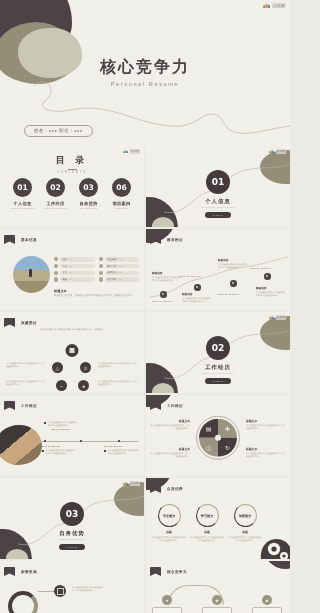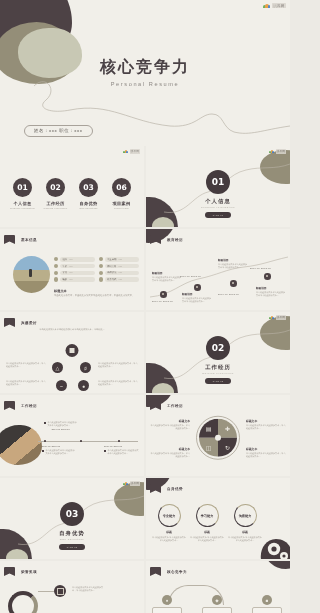--- a/index.html
+++ b/index.html
@@ -216,20 +216,25 @@
 
     <div class="slide half">
       <div class="wm wm-s">
         <span class="mk">
             <i></i>
             <i></i>
             <i></i>
           </span>
         <span class="tx">演界网</span>
       </div>
+      <div class="toc-head">
+        <div class="t">目 录</div>
+        <div class="line"></div>
+        <div class="e">CONTENTS</div>
+      </div>
       <div class="toc-items">
         <div class="toc-item">
           <div class="toc-circle">01</div>
           <div class="toc-cn">个人信息</div>
           <div class="toc-en">Personal Information</div>
         </div>
         <div class="toc-item">
           <div class="toc-circle">02</div>
           <div class="toc-cn">工作经历</div>
           <div class="toc-en">Working experience</div>

